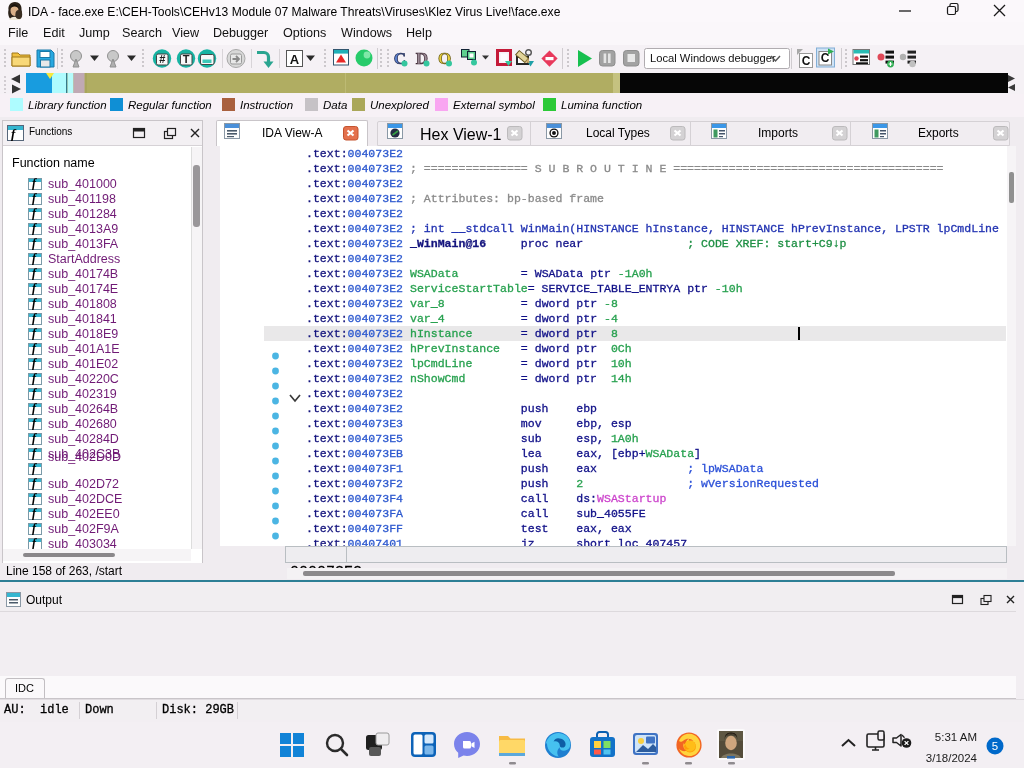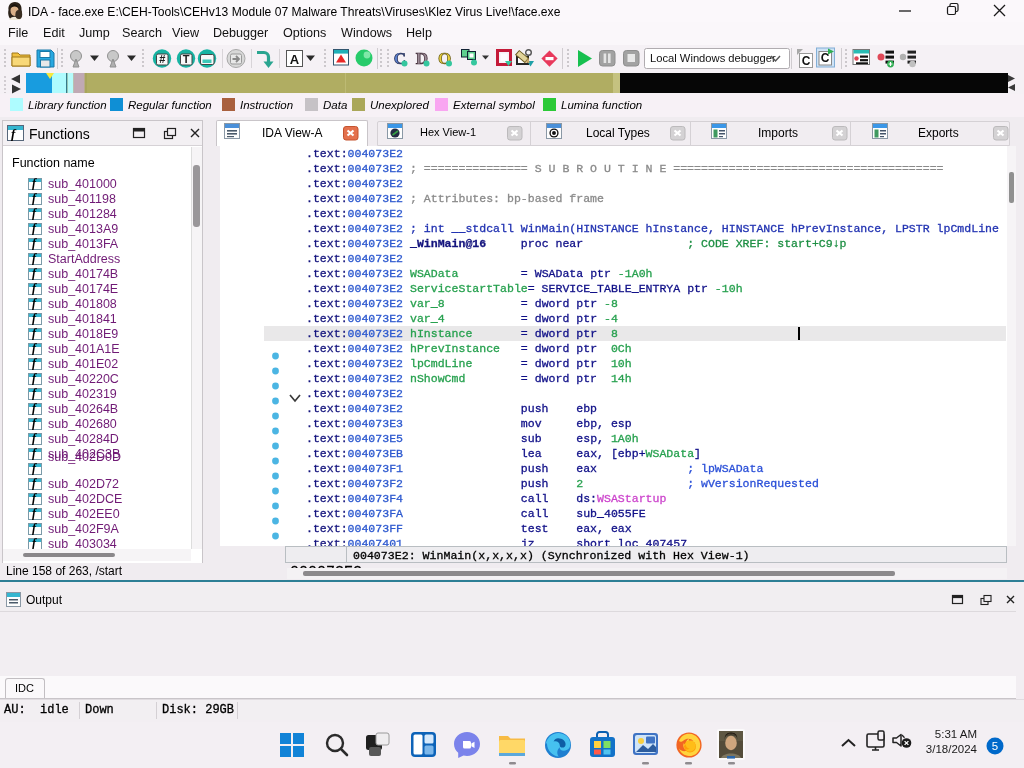--- a/index.html
+++ b/index.html
@@ -293,21 +293,21 @@
     <div class="lbl" style="left:561px">Lumina function</div>
 </div>
 <div class="abs" id="main">
   <div class="abs" id="fpanel">
     <div class="abs" id="fpanel-title">
       <svg width="18" height="18" style="position:absolute;left:4px;top:4px">
         <rect x="0.5" y="0.5" width="16" height="15" fill="#fff" stroke="#56667a"></rect>
         <rect x="1" y="1" width="15" height="4" fill="#35b6d0"></rect>
         <text x="4" y="13" font-family="Liberation Serif,serif" font-style="italic" font-weight="bold" font-size="13">f</text>
       </svg>
-      <span style="position:absolute;left:26px;top:5px;font-size:14px">Functions</span>
+      <span style="position:absolute;left:26px;top:5px;font-size:10px">Functions</span>
       <svg width="80" height="16" style="position:absolute;left:128px;top:5px">
         <rect x="2.5" y="2.5" width="11" height="9" fill="none" stroke="#222" stroke-width="1.2"></rect>
         <rect x="2.5" y="2.5" width="11" height="3" fill="#222"></rect>
         <rect x="33.5" y="5.5" width="8" height="7" fill="none" stroke="#222" stroke-width="1.2"></rect>
         <rect x="36.5" y="2.5" width="8" height="7" fill="#f3f0f3" stroke="#222" stroke-width="1.2"></rect>
         <path d="M60 3 L68 11 M68 3 L60 11" stroke="#222" stroke-width="1.4"></path>
       </svg>
     </div>
     <div class="abs" id="flist">
       <div style="position:absolute;left:9px;top:9px;font-size:12.5px">Function name</div>
@@ -388,21 +388,21 @@
         <svg class="abs" width="16" height="15" style="left:127px;top:9px">
           <rect x="0.5" y="0.5" width="14.5" height="13.5" rx="2.5" fill="#e4714d" stroke="#c4532f"></rect>
           <path d="M4.5 4.5 L10.5 9.5 M10.5 4.5 L4.5 9.5" stroke="#fff" stroke-width="2.2"></path>
         </svg>
         <svg class="abs" width="17" height="17" style="left:171px;top:6px">
           <rect x="0.5" y="0.5" width="15" height="15" fill="#fdfdfd" stroke="#8a98a5"></rect>
           <rect x="1" y="1" width="14" height="4" fill="#3b97e8"></rect>
           <circle cx="8" cy="10" r="4.6" fill="#232b43"></circle>
           <path d="M5.5 12 L11 8" stroke="#35a045" stroke-width="1.6"></path>
         </svg>
-        <span class="abs" style="left:204px;top:9px;font-size:11px">Hex View-1</span>
+        <span class="abs" style="left:204px;top:9px;font-size:16px">Hex View-1</span>
         <svg class="abs" width="16" height="15" style="left:291px;top:9px">
           <rect x="0.5" y="0.5" width="14.5" height="13.5" rx="2.5" fill="#d4d2d4" stroke="#bcbabc"></rect>
           <path d="M4.5 4.5 L10.5 9.5 M10.5 4.5 L4.5 9.5" stroke="#fff" stroke-width="2.2"></path>
         </svg>
         <svg class="abs" width="17" height="17" style="left:330px;top:6px">
           <rect x="0.5" y="0.5" width="15" height="15" fill="#fdfdfd" stroke="#8a98a5"></rect>
           <rect x="1" y="1" width="14" height="4" fill="#4a90d9"></rect>
           <circle cx="8" cy="10" r="4.6" fill="#111"></circle>
           <circle cx="8" cy="10" r="2.6" fill="none" stroke="#fff" stroke-width="1.3"></circle>
         </svg>
@@ -481,21 +481,20 @@
         <circle cx="9.5" cy="360" r="3.4" fill="#41b1e1" opacity="0.95"></circle>
         <circle cx="9.5" cy="375" r="3.4" fill="#41b1e1" opacity="0.95"></circle>
         <circle cx="9.5" cy="390" r="3.4" fill="#41b1e1" opacity="0.95"></circle>
       </svg>
     <svg class="abs" width="14" height="10" style="left:73px;top:277px">
         <polyline points="1,1 6,7 11,1" fill="none" stroke="#3a3a3a" stroke-width="1.7"></polyline>
       </svg>
     <div class="abs" style="left:582px;top:210px;width:1.6px;height:13px;background:#000"></div>
     <div class="abs" style="left:69px;top:429px;width:722px;height:17px;background:#eeedf0;border:1px solid #b9bec2">
       <span class="mono bold-ish" style="position:absolute;left:4px;top:17px;font-size:15px;white-space:pre">000073E2</span>
-      <span class="mono bold-ish" style="position:absolute;left:67px;top:1.5px;font-size:11.6px;white-space:pre">004073E2: WinMain(x,x,x,x) (Synchronized with Hex View-1)</span>
       <div style="position:absolute;left:60px;top:0;width:1px;height:15px;background:#b9bec2"></div>
     </div>
     <div class="abs" style="left:71px;top:451px;width:720px;height:11px;background:#f4f2f4">
       <div style="position:absolute;left:16px;top:3px;width:592px;height:5px;background:#8c8a8c;border-radius:2px"></div>
     </div>
     <div class="abs" style="left:791px;top:29px;width:9px;height:400px;background:#f6f4f6">
       <div style="position:absolute;left:1.5px;top:26px;width:5.5px;height:31px;background:#909090;border-radius:2px"></div>
     </div>
   </div>
   <div class="abs" style="left:6px;top:447px;font-size:12px;color:#000">Line 158 of 263, /start</div>
@@ -626,14 +625,14 @@
     </g>
     <g transform="translate(893,12)">
       <path d="M0 4 h3.5 L8 0.5 V12 L3.5 8.5 H0 Z" fill="none" stroke="#222" stroke-width="1.5" stroke-linejoin="round"></path>
       <path d="M9 1 L11.5 3.8" stroke="#222" stroke-width="1.3"></path>
       <circle cx="13.5" cy="9" r="4.8" fill="#1b1b1b"></circle>
       <path d="M11.6 7.1 L15.4 10.9 M15.4 7.1 L11.6 10.9" stroke="#fff" stroke-width="1.3"></path>
     </g>
     <circle cx="995" cy="24" r="8.5" fill="#0069ca"></circle>
     <text x="995" y="28" font-size="11.5" fill="#fff" text-anchor="middle" font-family="Liberation Sans,sans-serif">5</text>
   </svg>
-  <div style="position:absolute;right:47px;top:5px;width:58px;text-align:right;font-size:11.5px;color:#1a1a1a;line-height:15px">5:31 AM<br>3/18/2024</div>
+  <div style="position:absolute;right:47px;top:5px;width:58px;text-align:right;font-size:11.5px;color:#1a1a1a;line-height:21px">5:31 AM<br>3/18/2024</div>
 </div>
 
 </body></html>

